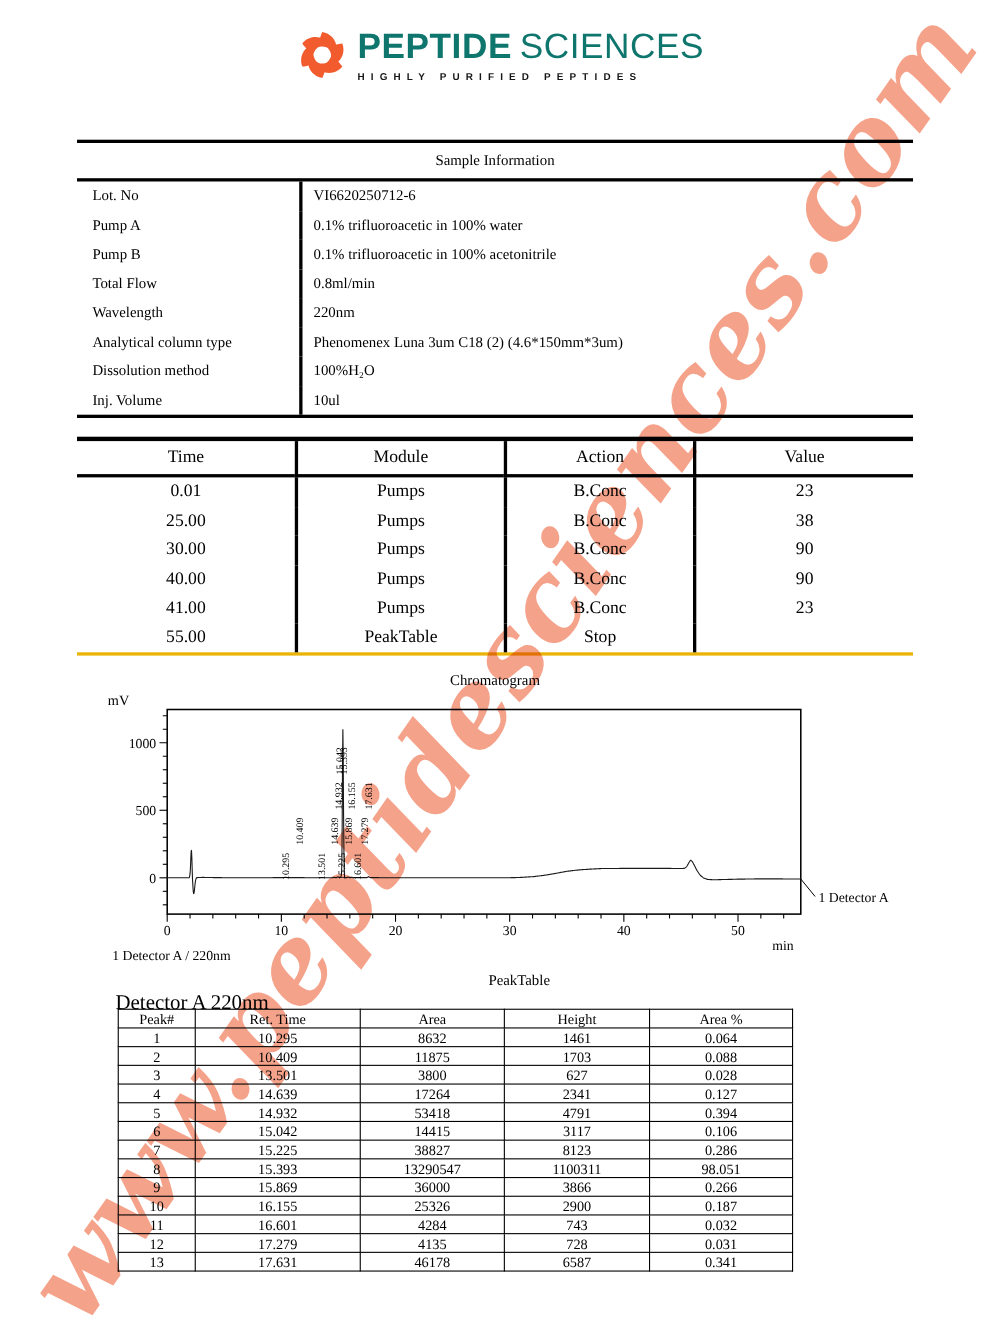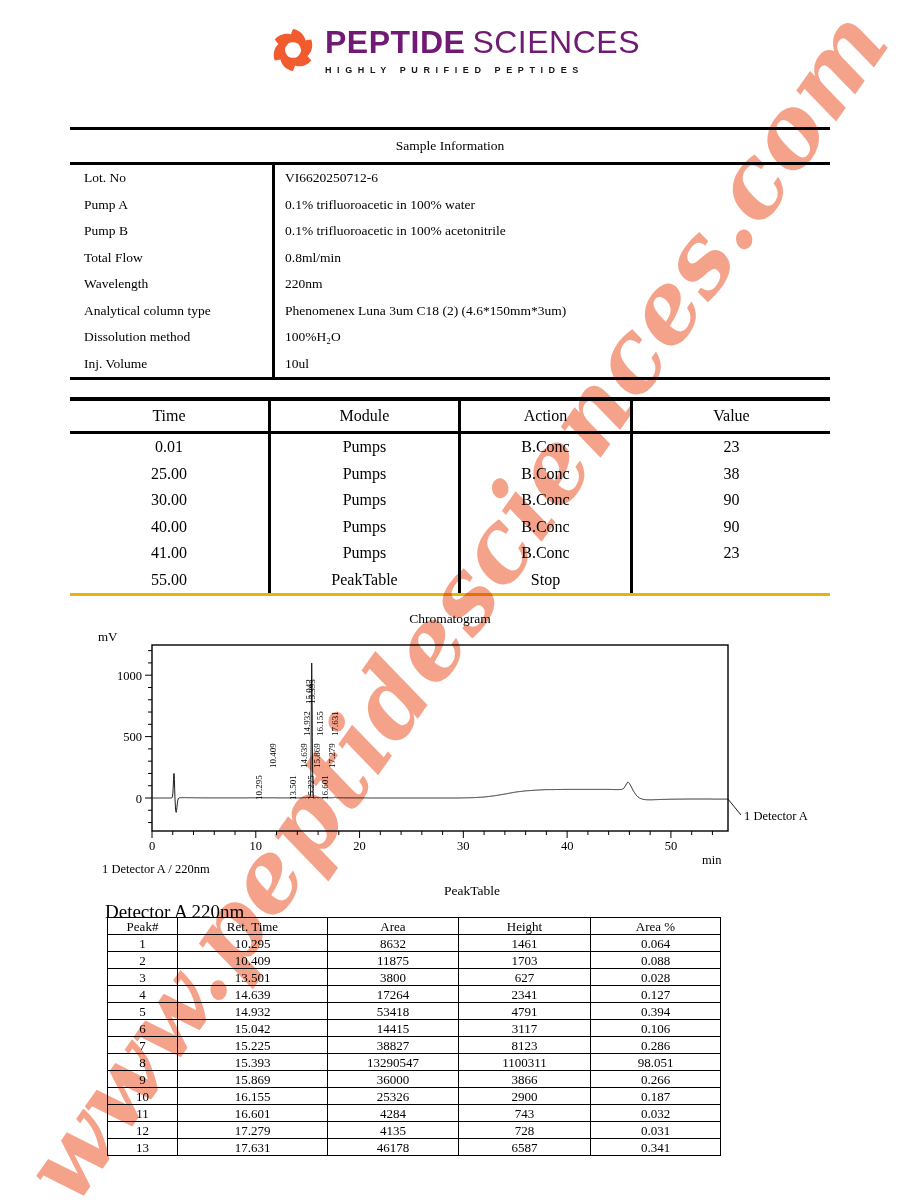--- a/index.html
+++ b/index.html
@@ -9,21 +9,21 @@
   
   .watermark{position:absolute;left:-324px;top:535px;width:1560px;height:140px;
              transform:rotate(-55deg);text-align:center;line-height:140px;
              font-family:"DejaVu Serif",serif;font-style:italic;font-weight:bold;
              font-size:97px;letter-spacing:1px;color:rgba(238,100,60,0.60);
              mix-blend-mode:multiply;z-index:40;pointer-events:none;white-space:nowrap;}
 
   
   .logo{position:absolute;top:26px;left:0;right:0;display:flex;justify-content:center;align-items:flex-start;gap:11px;}
   .logo-text{display:flex;flex-direction:column;}
-  .brand{font-family:"Liberation Sans",sans-serif;font-size:32px;line-height:1.05;color:#701a75;white-space:nowrap;}
+  .brand{font-family:"Liberation Sans",sans-serif;font-size:32px;line-height:1.05;color:#0f766e;white-space:nowrap;}
   .brand .b{font-weight:800;letter-spacing:.5px;}
   .brand .l{font-weight:400;margin-left:7px;letter-spacing:.5px;}
   .tagline{font-family:"Liberation Sans",sans-serif;font-size:9px;font-weight:700;
            letter-spacing:5.6px;margin-top:5px;color:#161616;white-space:nowrap;}
 
   
   .sample-table{position:absolute;left:70px;top:127px;width:760px;
                 border-top:3px solid #000;border-bottom:3px solid #000;font-size:13.5px;}
   .sample-title{height:32px;line-height:32px;text-align:center;border-bottom:3px solid #000;}
   .sample-body{display:grid;grid-template-columns:202px 1fr;}

